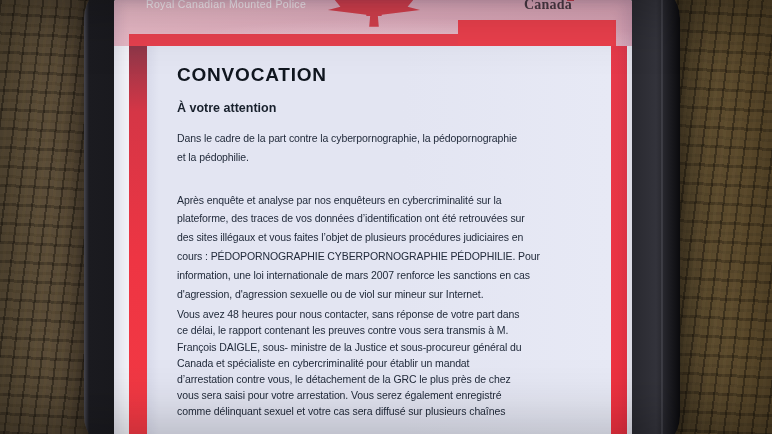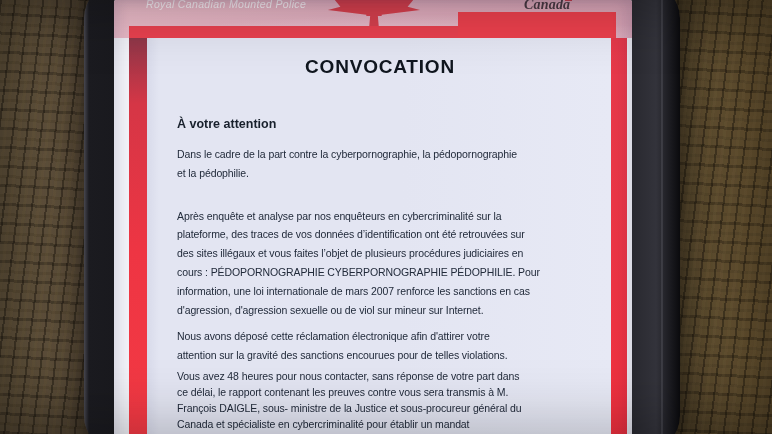--- a/index.html
+++ b/index.html
@@ -23,41 +23,41 @@
     box-shadow:0 0 28px rgba(0,0,0,.55), 0 0 70px rgba(0,0,0,.35);
   }
   .phone::after{content:"";position:absolute;top:0;bottom:0;right:17px;width:2px;background:rgba(160,160,175,.16);}
   .screen{
     position:absolute;left:30px;top:16px;width:518px;height:450px;border-radius:2px;overflow:hidden;
     background:#f2f2f7;filter:blur(.22px);
   }
   .screen-shade{position:absolute;inset:0;pointer-events:none;z-index:9;
     box-shadow:inset -7px 0 14px rgba(35,35,80,.12), inset 7px 0 10px rgba(35,35,80,.08);}
   
-  .banner{position:relative;height:38px;
+  .banner{position:relative;height:46px;
     background:
       radial-gradient(95% 140% at 58% 120%, rgba(255,238,243,.55) 0%, rgba(255,238,243,0) 58%),
-      linear-gradient(100deg,#e9bac7 0%,#e1aebf 48%,#dba5b7 100%); font-style: italic;}
+      linear-gradient(100deg,#e9bac7 0%,#e1aebf 48%,#dba5b7 100%);}
   .rcmp-name{position:absolute;left:32px;top:-2px;font-size:10.5px;letter-spacing:.35px;color:#f8f0f5;white-space:nowrap;}
   .leaf{position:absolute;left:212px;top:-22px;width:96px;height:50px;}
   .canada{position:absolute;left:410px;top:-3px;font-family:"Liberation Serif",serif;font-weight:bold;font-size:14px;color:#4c3b44;letter-spacing:.2px;}
   .flag{position:absolute;right:-2px;top:0;width:7px;height:4px;background:#c9404e;}
   .bar-thin{position:absolute;left:15px;right:16px;bottom:0;height:12px;background:#e8414f;}
   .bar-block{position:absolute;left:344px;width:158px;bottom:0;height:26px;background:#ec404d;}
   
   .doc{position:relative;height:412px;background:#f1f1f7;}
   .border-l{position:absolute;left:15px;top:0;bottom:0;width:18px;
     background:linear-gradient(180deg,#8f3749 0%,#d53646 16%,#ee3543 52%,#f43a44 100%);}
   .border-r{position:absolute;left:497px;top:0;bottom:0;width:16px;
     background:linear-gradient(180deg,#e63a4b,#f0303e);}
   .content{position:absolute;left:33px;top:0;bottom:-60px;width:464px;box-sizing:border-box;
     padding:0 28px 0 30px;color:#242d3d;overflow:hidden;
     background:linear-gradient(90deg,#d8daea 0,#e3e5f2 12px,#e3e5f2 55%,#e7e9f5 100%);}
-  .title{margin:16px 0 0;text-align:center;font-size:19px;line-height:26px;font-weight:bold;color:#10161f;letter-spacing:.8px;}
-  .salutation{margin:35px 0 0;font-size:12.5px;line-height:18px;font-weight:bold;color:#18202c;}
+  .title{margin:16px 0 0;font-size:19px;line-height:26px;font-weight:bold;color:#10161f;letter-spacing:.8px;}
+  .salutation{margin:11px 0 0;font-size:12.5px;line-height:18px;font-weight:bold;color:#18202c;}
   .para{margin:12px 0 0;font-size:10.5px;line-height:18.8px;letter-spacing:-.1px;white-space:pre-line;color:#222b3b;}
   .p2{margin-top:24px;}
   .p3{margin-top:8px;}
   .p4{margin-top:3px;line-height:16.1px;}
 </style>
 </head>
 <body>
 
 <div class="photo">
   <div class="phone">
@@ -83,22 +83,20 @@
           <h1 class="title">CONVOCATION</h1>
           <h2 class="salutation">À votre attention</h2>
           <p class="para p1">Dans le cadre de la part contre la cyberpornographie, la pédopornographie
 et la pédophilie.</p>
           <p class="para p2">Après enquête et analyse par nos enquêteurs en cybercriminalité sur la
 plateforme, des traces de vos données d’identification ont été retrouvées sur
 des sites illégaux et vous faites l’objet de plusieurs procédures judiciaires en
 cours : PÉDOPORNOGRAPHIE CYBERPORNOGRAPHIE PÉDOPHILIE. Pour
 information, une loi internationale de mars 2007 renforce les sanctions en cas
 d'agression, d'agression sexuelle ou de viol sur mineur sur Internet.</p>
-          <p class="para p3">Nous avons déposé cette réclamation électronique afin d'attirer votre
-attention sur la gravité des sanctions encourues pour de telles violations.</p>
           <p class="para p4">Vous avez 48 heures pour nous contacter, sans réponse de votre part dans
 ce délai, le rapport contenant les preuves contre vous sera transmis à M.
 François DAIGLE, sous- ministre de la Justice et sous-procureur général du
 Canada et spécialiste en cybercriminalité pour établir un mandat
 d’arrestation contre vous, le détachement de la GRC le plus près de chez
 vous sera saisi pour votre arrestation. Vous serez également enregistré
 comme délinquant sexuel et votre cas sera diffusé sur plusieurs chaînes</p>
         </div>
       </div>
 

